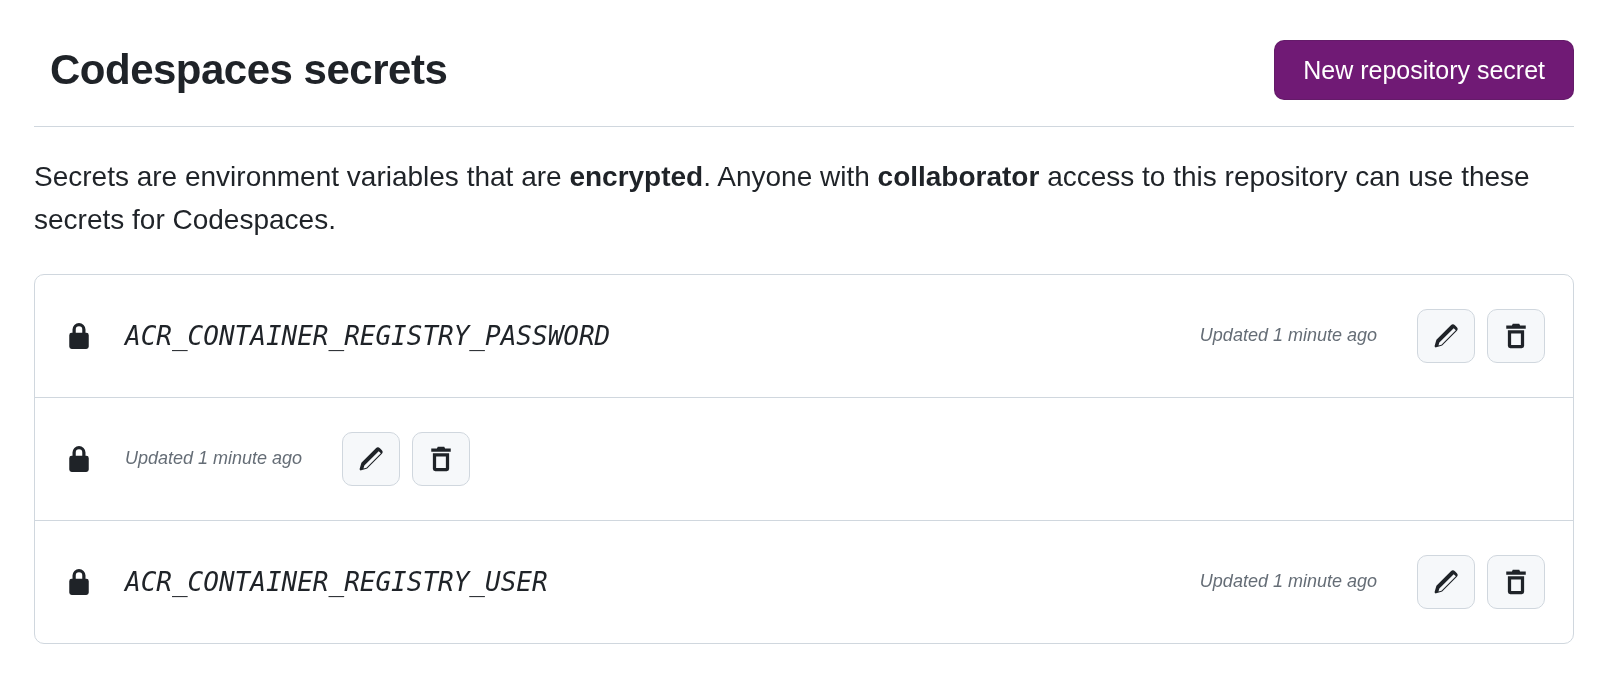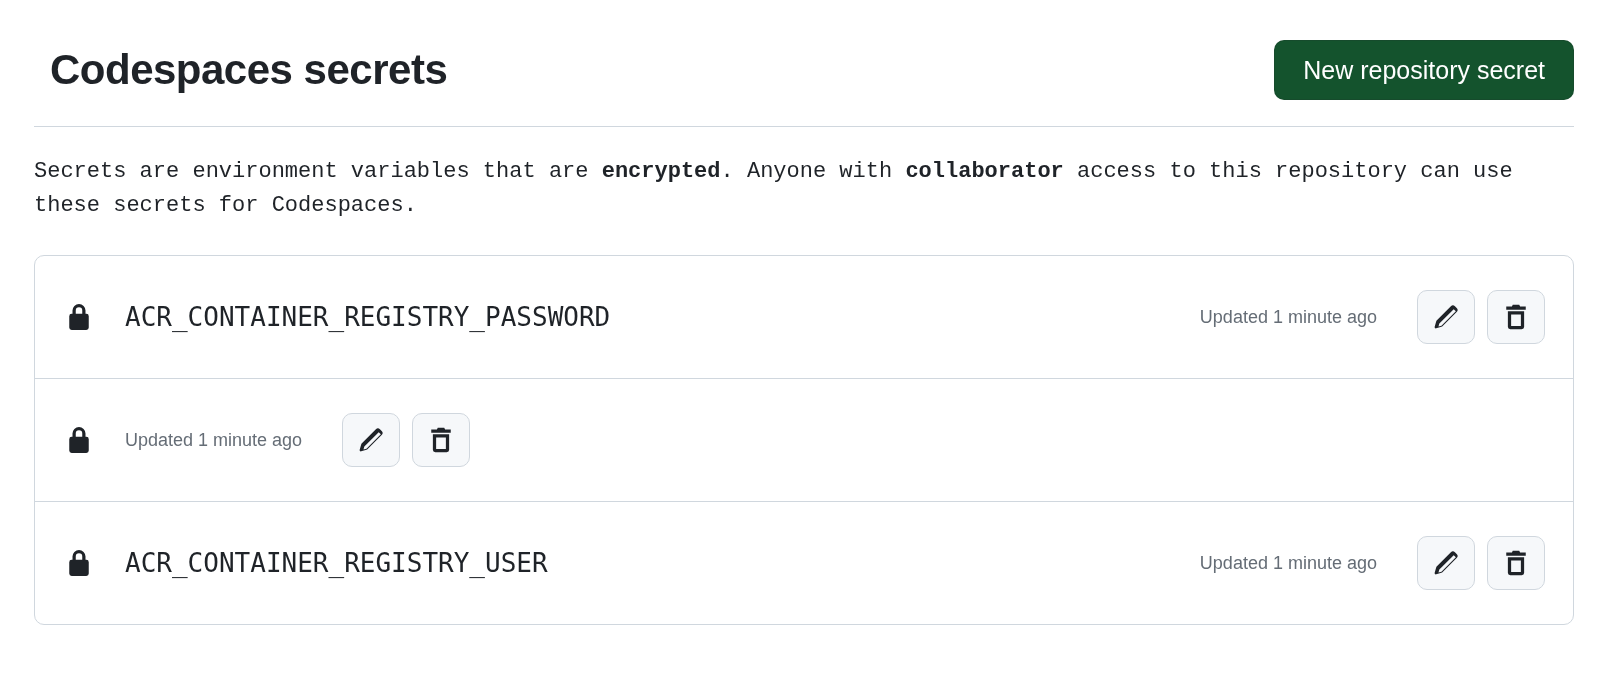--- a/index.html
+++ b/index.html
@@ -22,48 +22,48 @@
     padding-bottom: 16px;
   }
   .page-title {
     font-size: 42px;
     font-weight: 600;
     margin: 16px;
     color: #1f2328;
     letter-spacing: -0.5px;
   }
   .btn-primary {
-    background-color: #14532d;
+    background-color: #701a75;
     color: #ffffff;
     border: 1px solid rgba(31,35,40,0.15);
     font-size: 25px;
     font-weight: 500;
     padding: 14px 28px;
     border-radius: 10px;
     cursor: pointer;
     line-height: 1.2;
   }
   .description {
-    font-size: 22px;
+    font-size: 28px;
     line-height: 1.55;
     color: #1f2328;
     margin: 28px 0 32px 0;
-    font-family: Liberation Mono, monospace;
   }
   .description .bold { font-weight: 600; }
   .secrets-box {
     border: 1px solid #d0d7de;
     border-radius: 10px;
     overflow: hidden;
   }
   .secret-row {
     display: flex;
     align-items: center;
     padding: 34px 28px;
     border-bottom: 1px solid #d0d7de;
+    font-style: italic;
   }
   .secret-row:last-child { border-bottom: none; }
   .lock-icon-wrap {
     width: 32px;
     height: 32px;
     display: flex;
     align-items: center;
     justify-content: center;
     margin-right: 30px;
     flex-shrink: 0;

